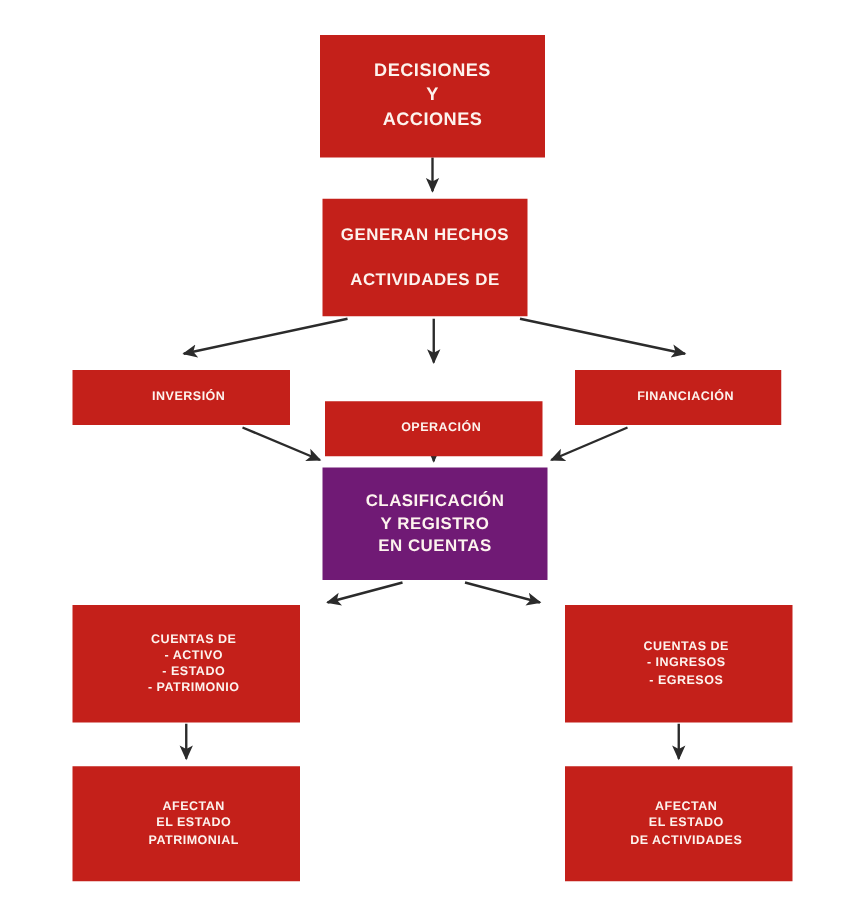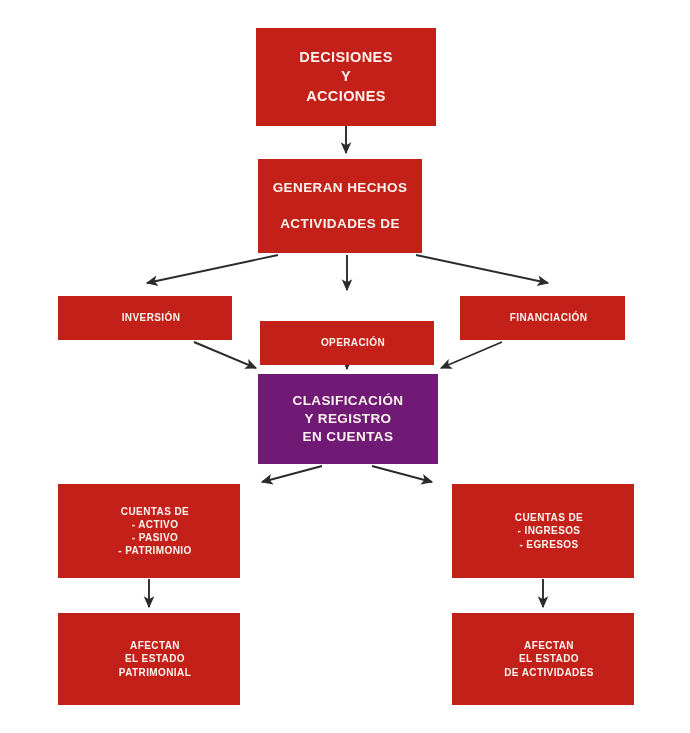--- a/index.html
+++ b/index.html
@@ -126,21 +126,21 @@
       <span class="line">FINANCIACIÓN</span>
     </div>
   <div class="node mid" id="node-clasificacion" style="left: 258px; top: 374px; width: 180px; height: 90px; background: #701a75; color: rgb(253, 243, 238);">
       <span class="line">CLASIFICACIÓN</span>
       <span class="line">Y REGISTRO</span>
       <span class="line">EN CUENTAS</span>
     </div>
   <div class="node small list" id="node-cuentas-patrimoniales" style="left: 58px; top: 484px; width: 182px; height: 94px; background: rgb(196, 32, 26); color: rgb(253, 243, 238);">
       <span class="line">CUENTAS DE</span>
       <span class="line">- ACTIVO</span>
-      <span class="line">- PASIVO</span>
+      <span class="line">- ESTADO</span>
       <span class="line">- PATRIMONIO</span>
     </div>
   <div class="node small list" id="node-cuentas-resultados" style="left: 452px; top: 484px; width: 182px; height: 94px; background: rgb(196, 32, 26); color: rgb(253, 243, 238);">
       <span class="line">CUENTAS DE</span>
       <span class="line">- INGRESOS</span>
       <span class="line">- EGRESOS</span>
     </div>
   <div class="node small" id="node-afectan-patrimonial" style="left: 58px; top: 613px; width: 182px; height: 92px; background: rgb(196, 32, 26); color: rgb(253, 243, 238);">
       <span class="line">AFECTAN</span>
       <span class="line">EL ESTADO</span>

